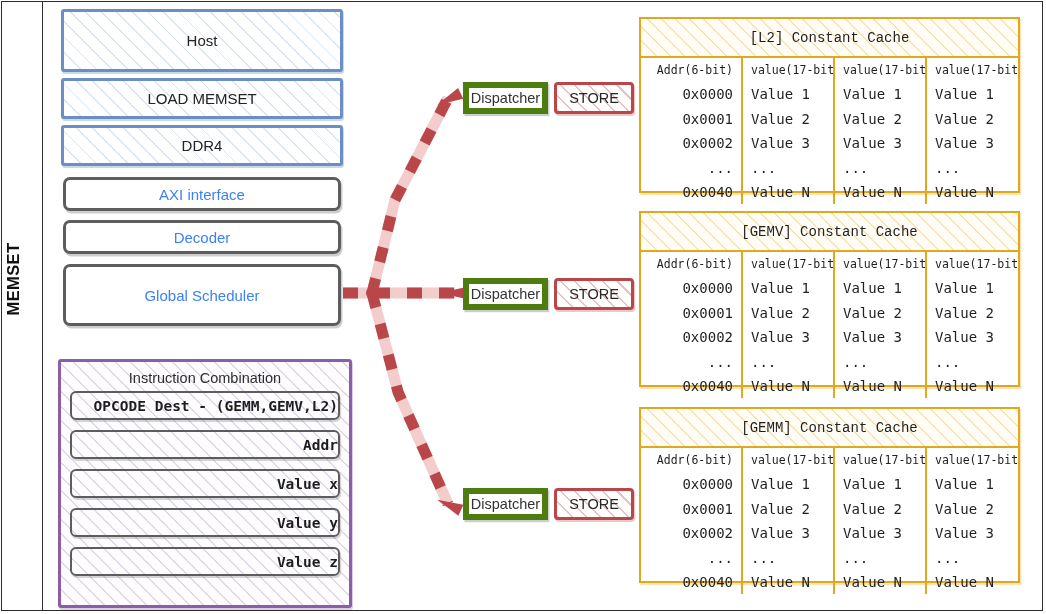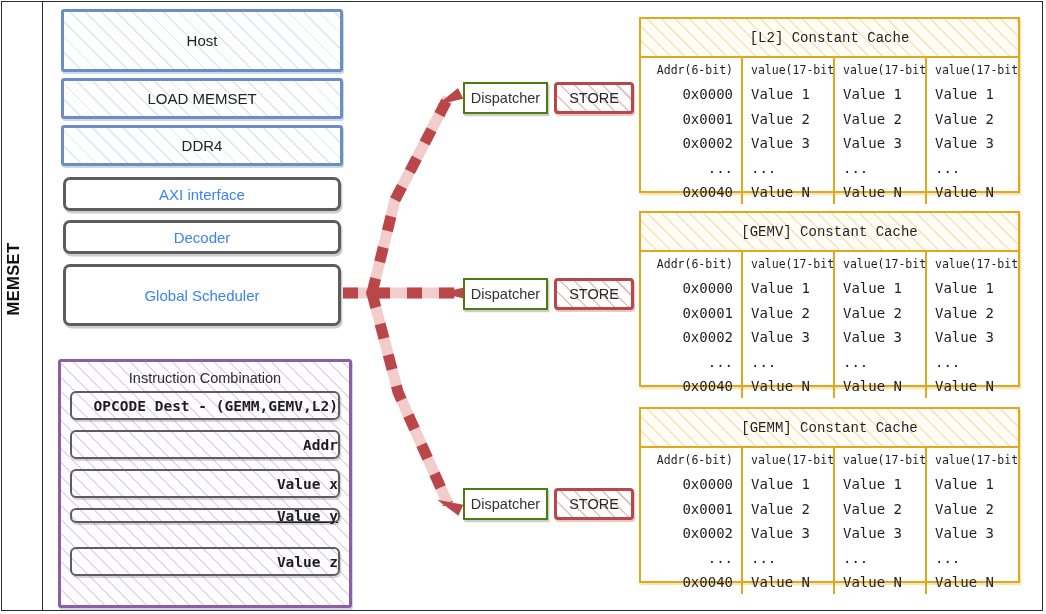--- a/index.html
+++ b/index.html
@@ -46,21 +46,21 @@
     font-size:14.5px;color:#2d2d2d;}
 
   
   .instr-slot{position:absolute;box-sizing:border-box;border:2.6px solid #5d5d5d;
     border-radius:6px;background:transparent;display:flex;align-items:center;
     justify-content:flex-end;font-family:"DejaVu Sans Mono","Liberation Mono",monospace;
     font-weight:bold;font-size:14.5px;color:#1d1d1d;
     box-shadow:1.2px 2px 0 rgba(90,90,90,.25);}
 
   
-  .dispatcher{border:2px solid #4d7c0f;border-radius:0;background:#fff;
+  .dispatcher{border:6px solid #4d7c0f;border-radius:0;background:#fff;
     color:#333;font-size:14.5px;box-shadow:1.4px 2.2px 0 rgba(90,90,90,.30);}
   .store{border:3px solid #b9474a;border-radius:4px;color:#262626;font-size:14.5px;
     background:
       repeating-linear-gradient(45deg,
         rgba(200,110,112,.42) 0px, rgba(200,110,112,.42) 1.6px,
         rgba(255,255,255,0) 1.6px, rgba(255,255,255,0) 10px),
       #ffffff;
     box-shadow:1.2px 2px 0 rgba(185,71,74,.30);}
 
   
@@ -128,21 +128,21 @@
 
     <div class="instr-slot" style="left:9px;top:29px;width:270px;height:29px;">
       <span>OPCODE Dest - (GEMM,GEMV,L2)</span>
     </div>
     <div class="instr-slot" style="left:9px;top:68px;width:270px;height:29px;">
       <span>Addr</span>
     </div>
     <div class="instr-slot" style="left:9px;top:107px;width:270px;height:29px;">
       <span>Value x</span>
     </div>
-    <div class="instr-slot" style="left:9px;top:146px;width:270px;height:15px;text-decoration:underline;">
+    <div class="instr-slot" style="left:9px;top:146px;width:270px;height:29px;">
       <span>Value y</span>
     </div>
     <div class="instr-slot" style="left:9px;top:185px;width:270px;height:29px;">
       <span>Value z</span>
     </div>
   </div>
 
   <svg class="arrow-layer" viewBox="0 0 1046 614">
     <g fill="none" stroke="#f3cccc" stroke-width="11" stroke-linecap="butt">
       <path d="M343,293 L372,293 L455,293"></path>

